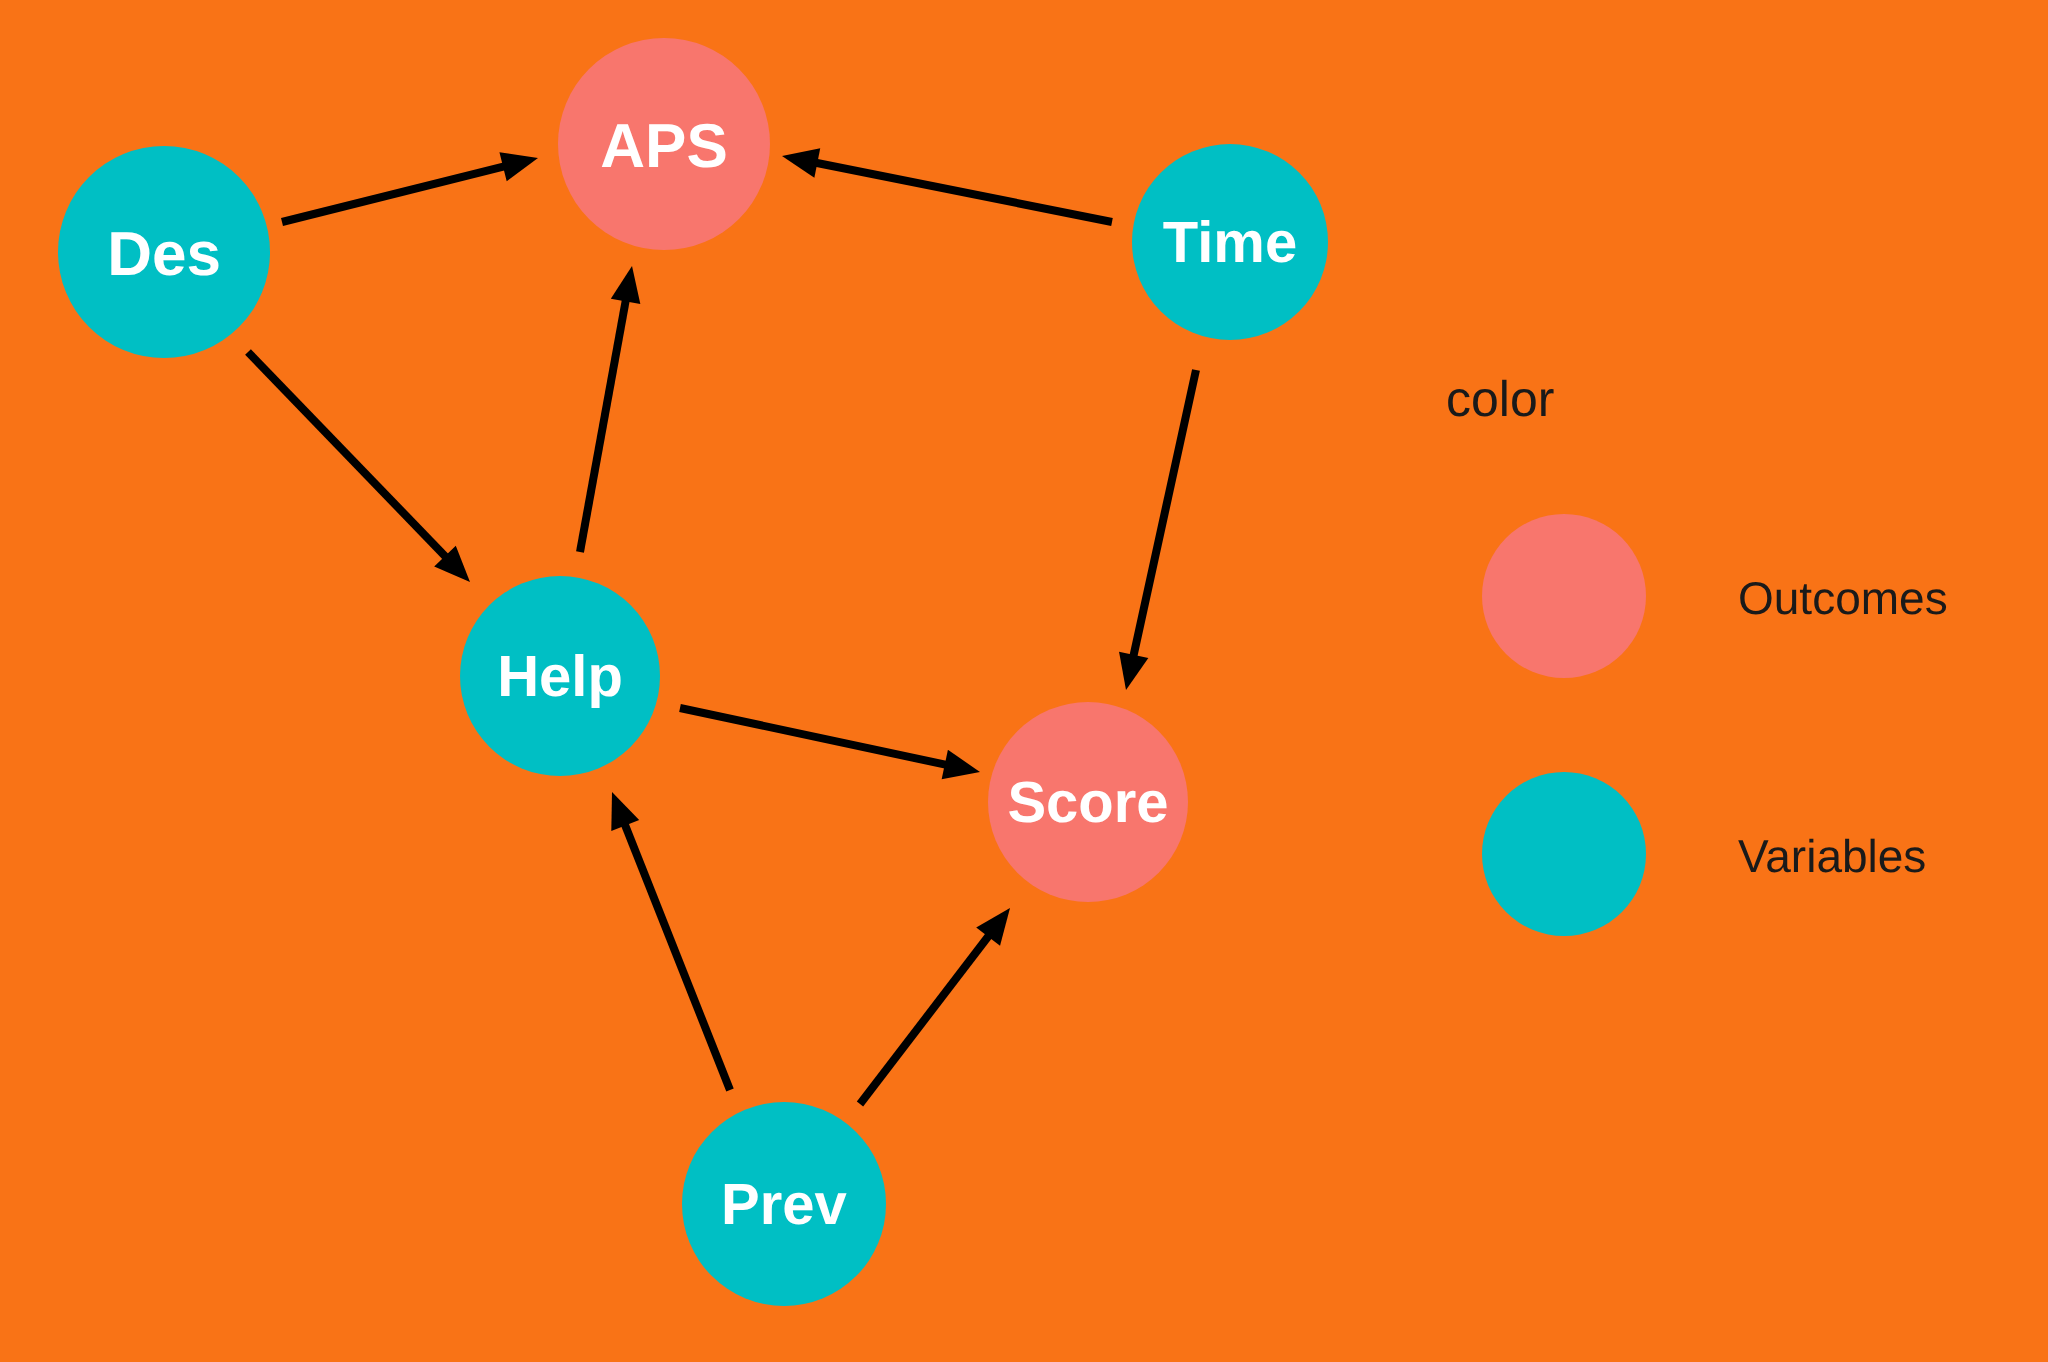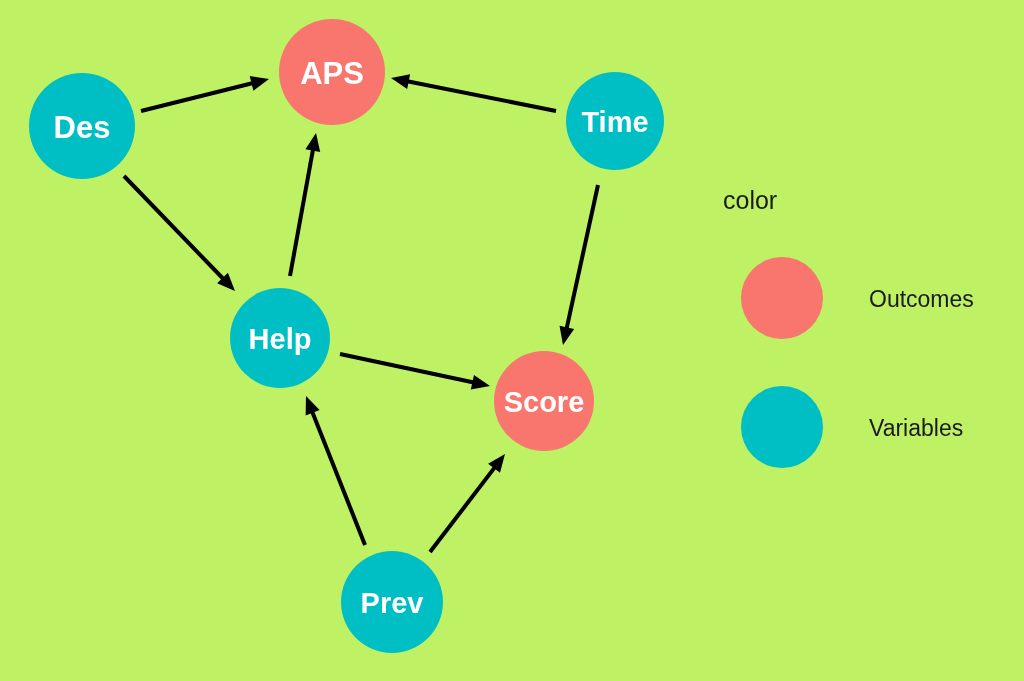--- a/index.html
+++ b/index.html
@@ -10,21 +10,21 @@
   body {
     width: 1024px;
     height: 681px;
     font-family: "Liberation Sans", sans-serif;
     overflow: hidden;
   }
   #canvas {
     position: relative;
     width: 1024px;
     height: 681px;
-    background: #bef264;
+    background: #f97316;
   }
   #graph-svg {
     position: absolute;
     left: 0;
     top: 0;
     width: 1024px;
     height: 681px;
   }
   .node-label {
     font-family: "Liberation Sans", sans-serif;

